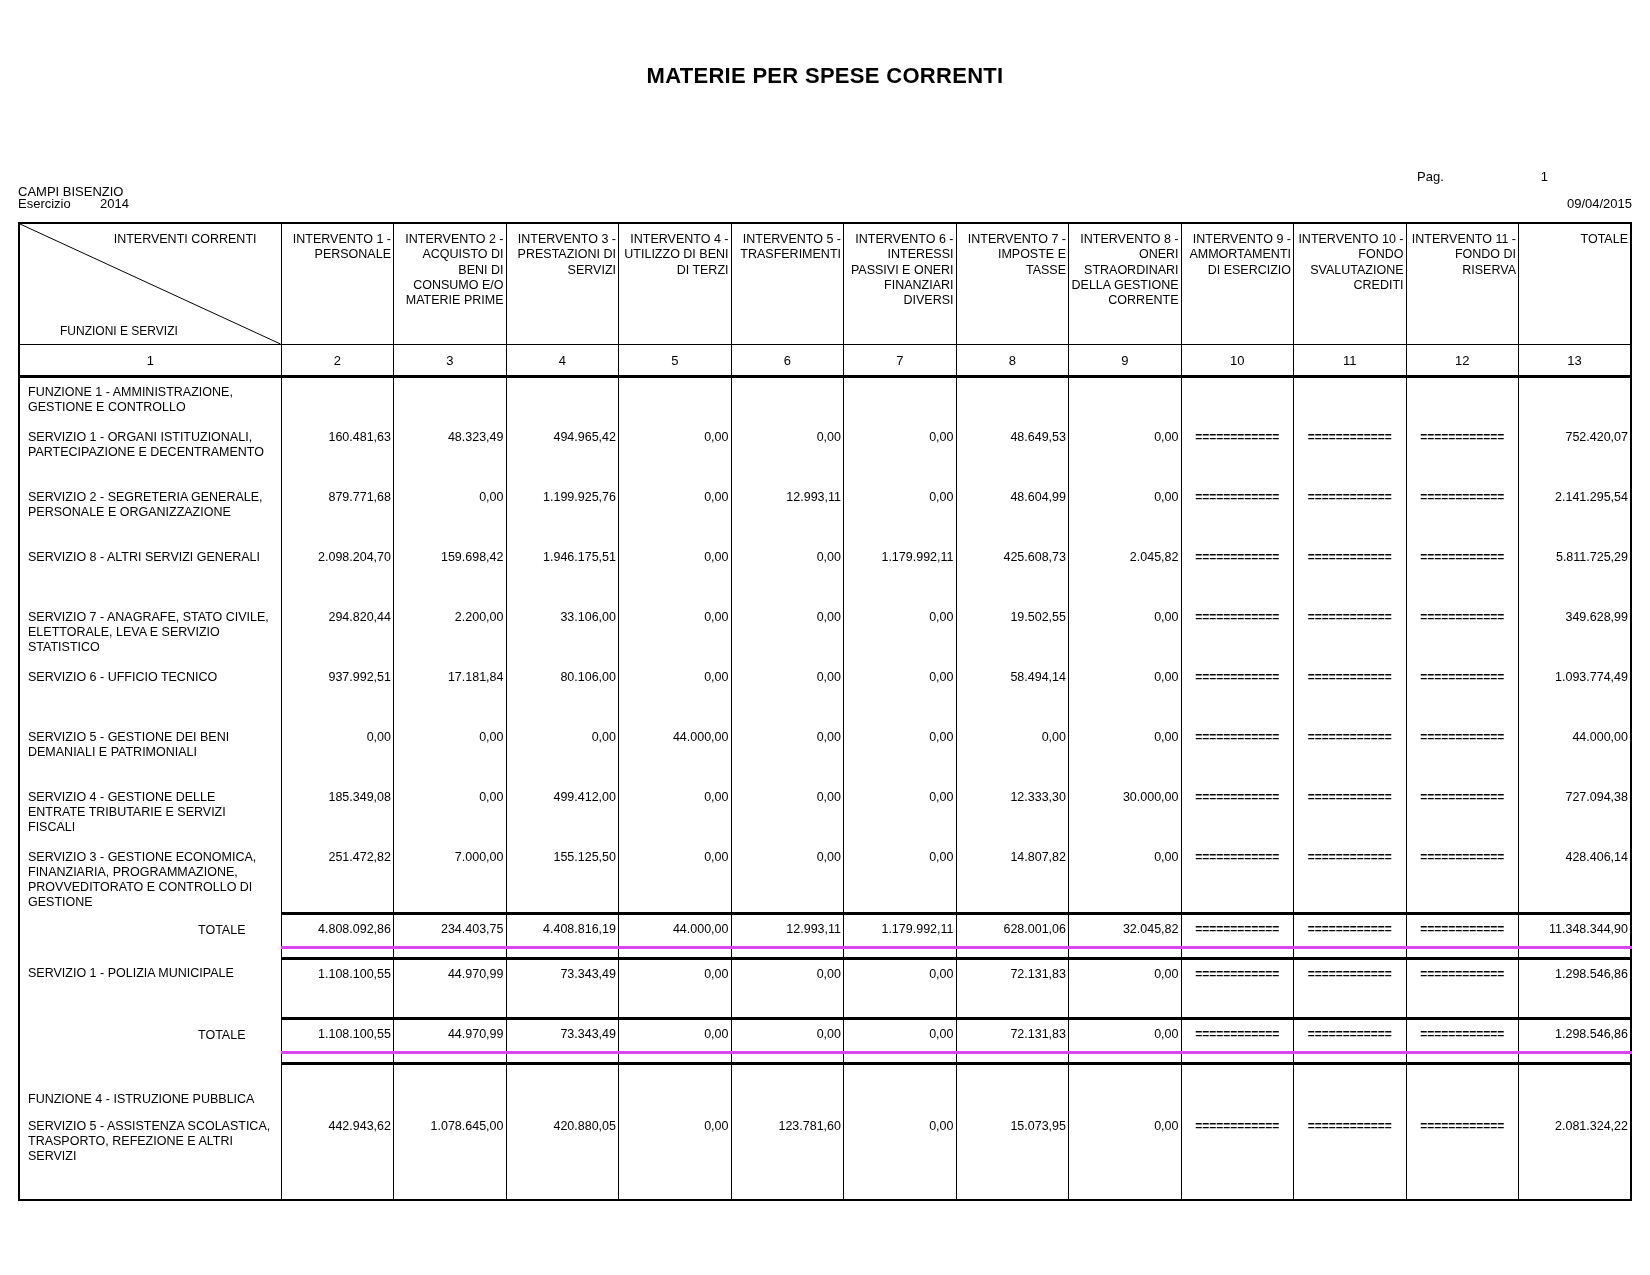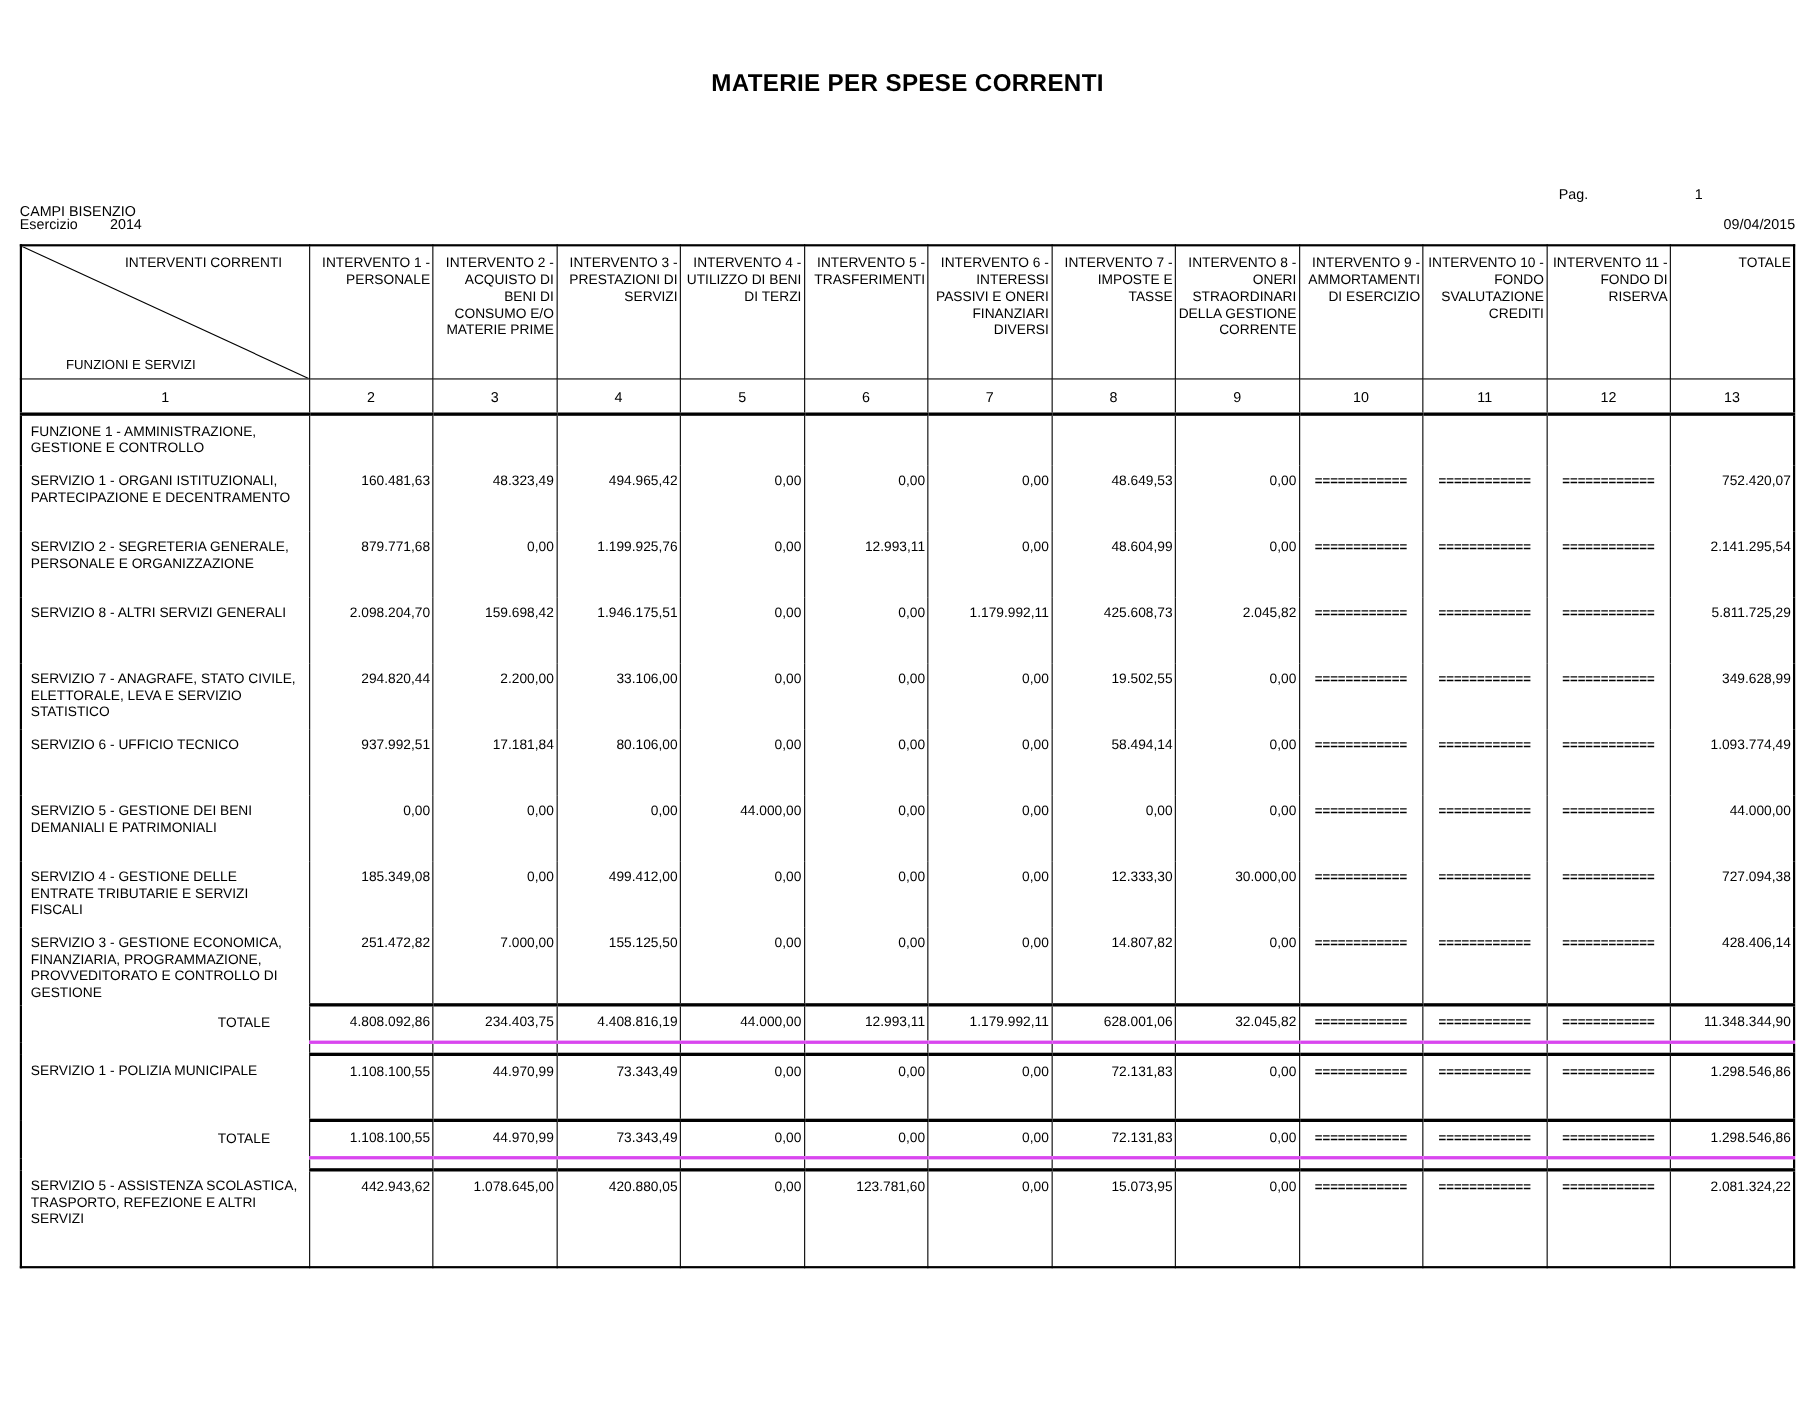--- a/index.html
+++ b/index.html
@@ -346,20 +346,35 @@
           <td class="c-num"></td>
           <td class="c-num"></td>
           <td class="c-num"></td>
           <td class="c-num"></td>
           <td class="c-num"></td>
           <td class="c-num"></td>
           <td class="c-num"></td>
           <td class="c-num"></td>
           <td class="c-num"></td>
         </tr>
+        <tr class="r-funzione spaced">
+          <td class="c-label">FUNZIONE 4 - ISTRUZIONE PUBBLICA</td>
+          <td class="c-num"></td>
+          <td class="c-num"></td>
+          <td class="c-num"></td>
+          <td class="c-num"></td>
+          <td class="c-num"></td>
+          <td class="c-num"></td>
+          <td class="c-num"></td>
+          <td class="c-num"></td>
+          <td class="c-num"></td>
+          <td class="c-num"></td>
+          <td class="c-num"></td>
+          <td class="c-num"></td>
+        </tr>
         <tr class="r-servizio">
           <td class="c-label">SERVIZIO 5 - ASSISTENZA SCOLASTICA, TRASPORTO, REFEZIONE E ALTRI SERVIZI</td>
           <td class="c-num">442.943,62</td>
           <td class="c-num">1.078.645,00</td>
           <td class="c-num">420.880,05</td>
           <td class="c-num">0,00</td>
           <td class="c-num">123.781,60</td>
           <td class="c-num">0,00</td>
           <td class="c-num">15.073,95</td>
           <td class="c-num">0,00</td>

